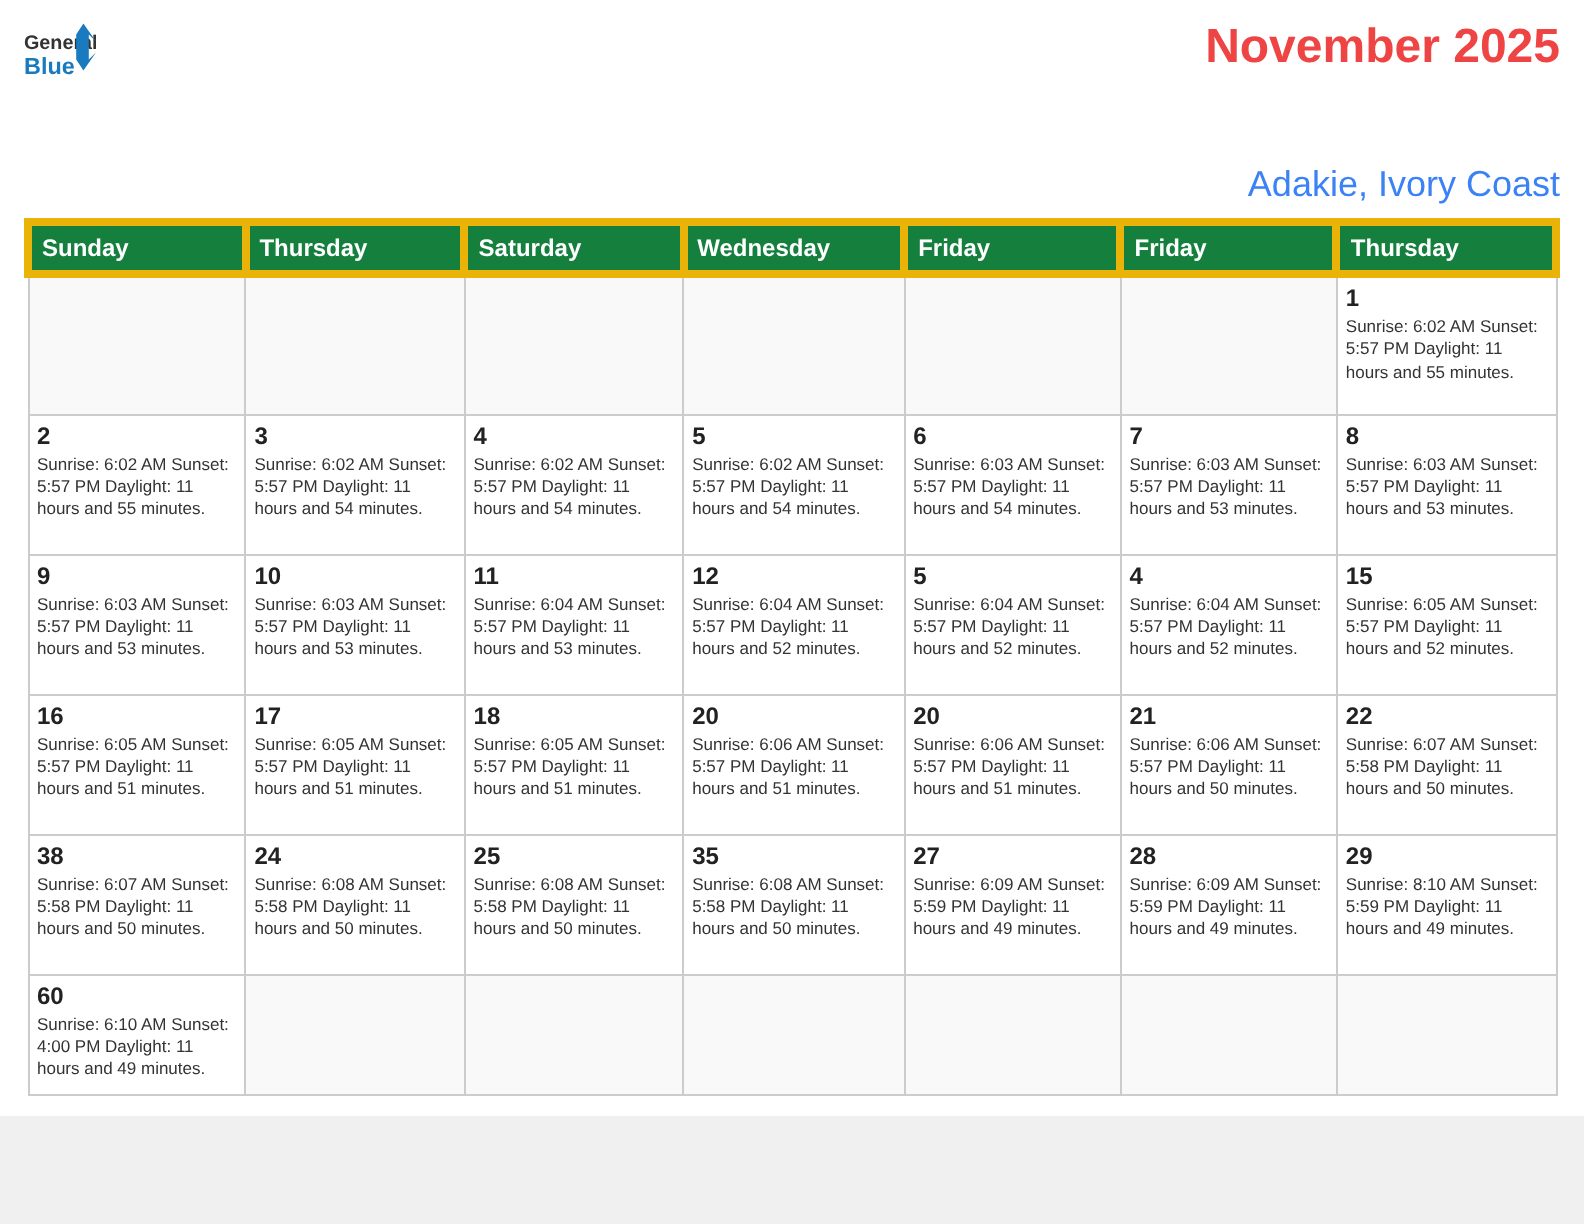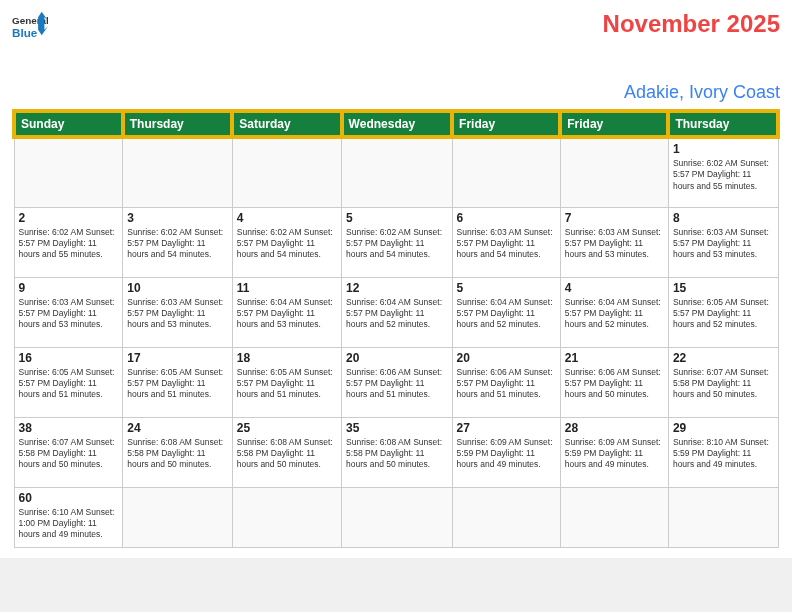--- a/index.html
+++ b/index.html
@@ -334,21 +334,21 @@
             <div class="day-info">Sunrise: 8:10 AM
 Sunset: 5:59 PM
 Daylight: 11 hours
 and 49 minutes.</div>
           </td>
         </tr>
         <tr class="last-row">
           <td>
             <span class="day-number">60</span>
             <div class="day-info">Sunrise: 6:10 AM
-Sunset: 1:00 PM
+Sunset: 4:00 PM
 Daylight: 11 hours
 and 49 minutes.</div>
           </td>
           <td class="empty"></td>
           <td class="empty"></td>
           <td class="empty"></td>
           <td class="empty"></td>
           <td class="empty"></td>
           <td class="empty"></td>
         </tr>

